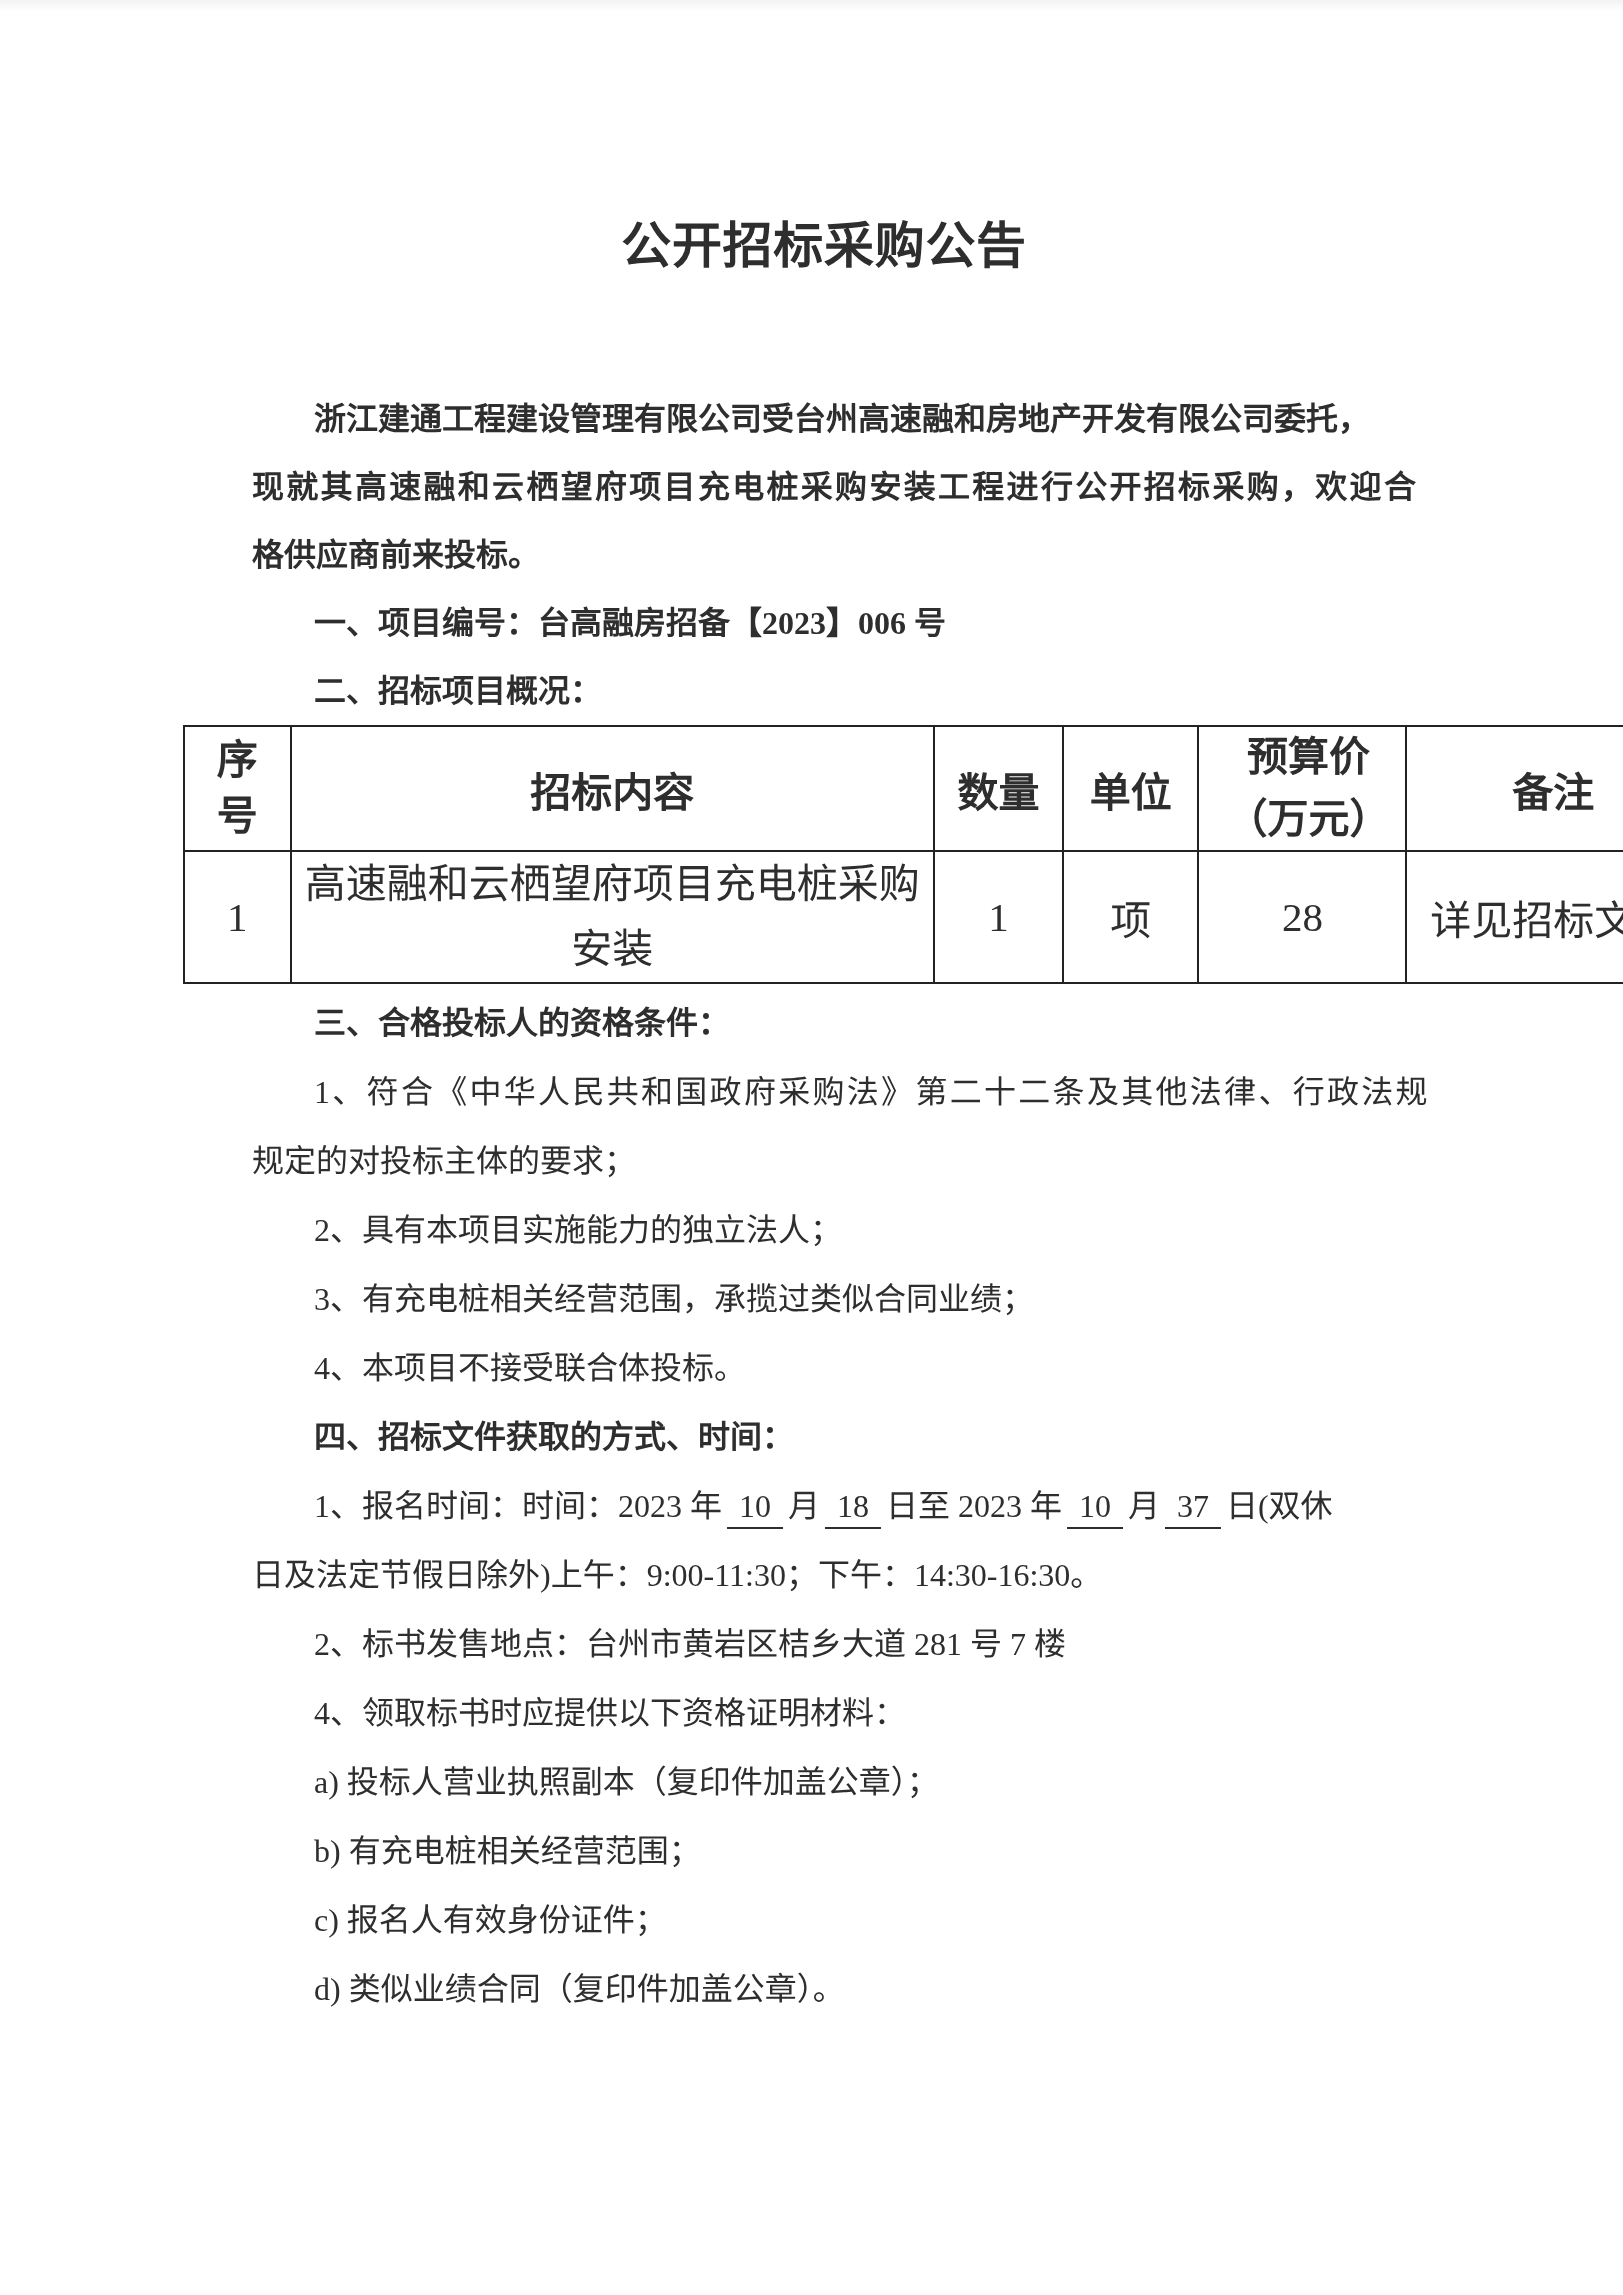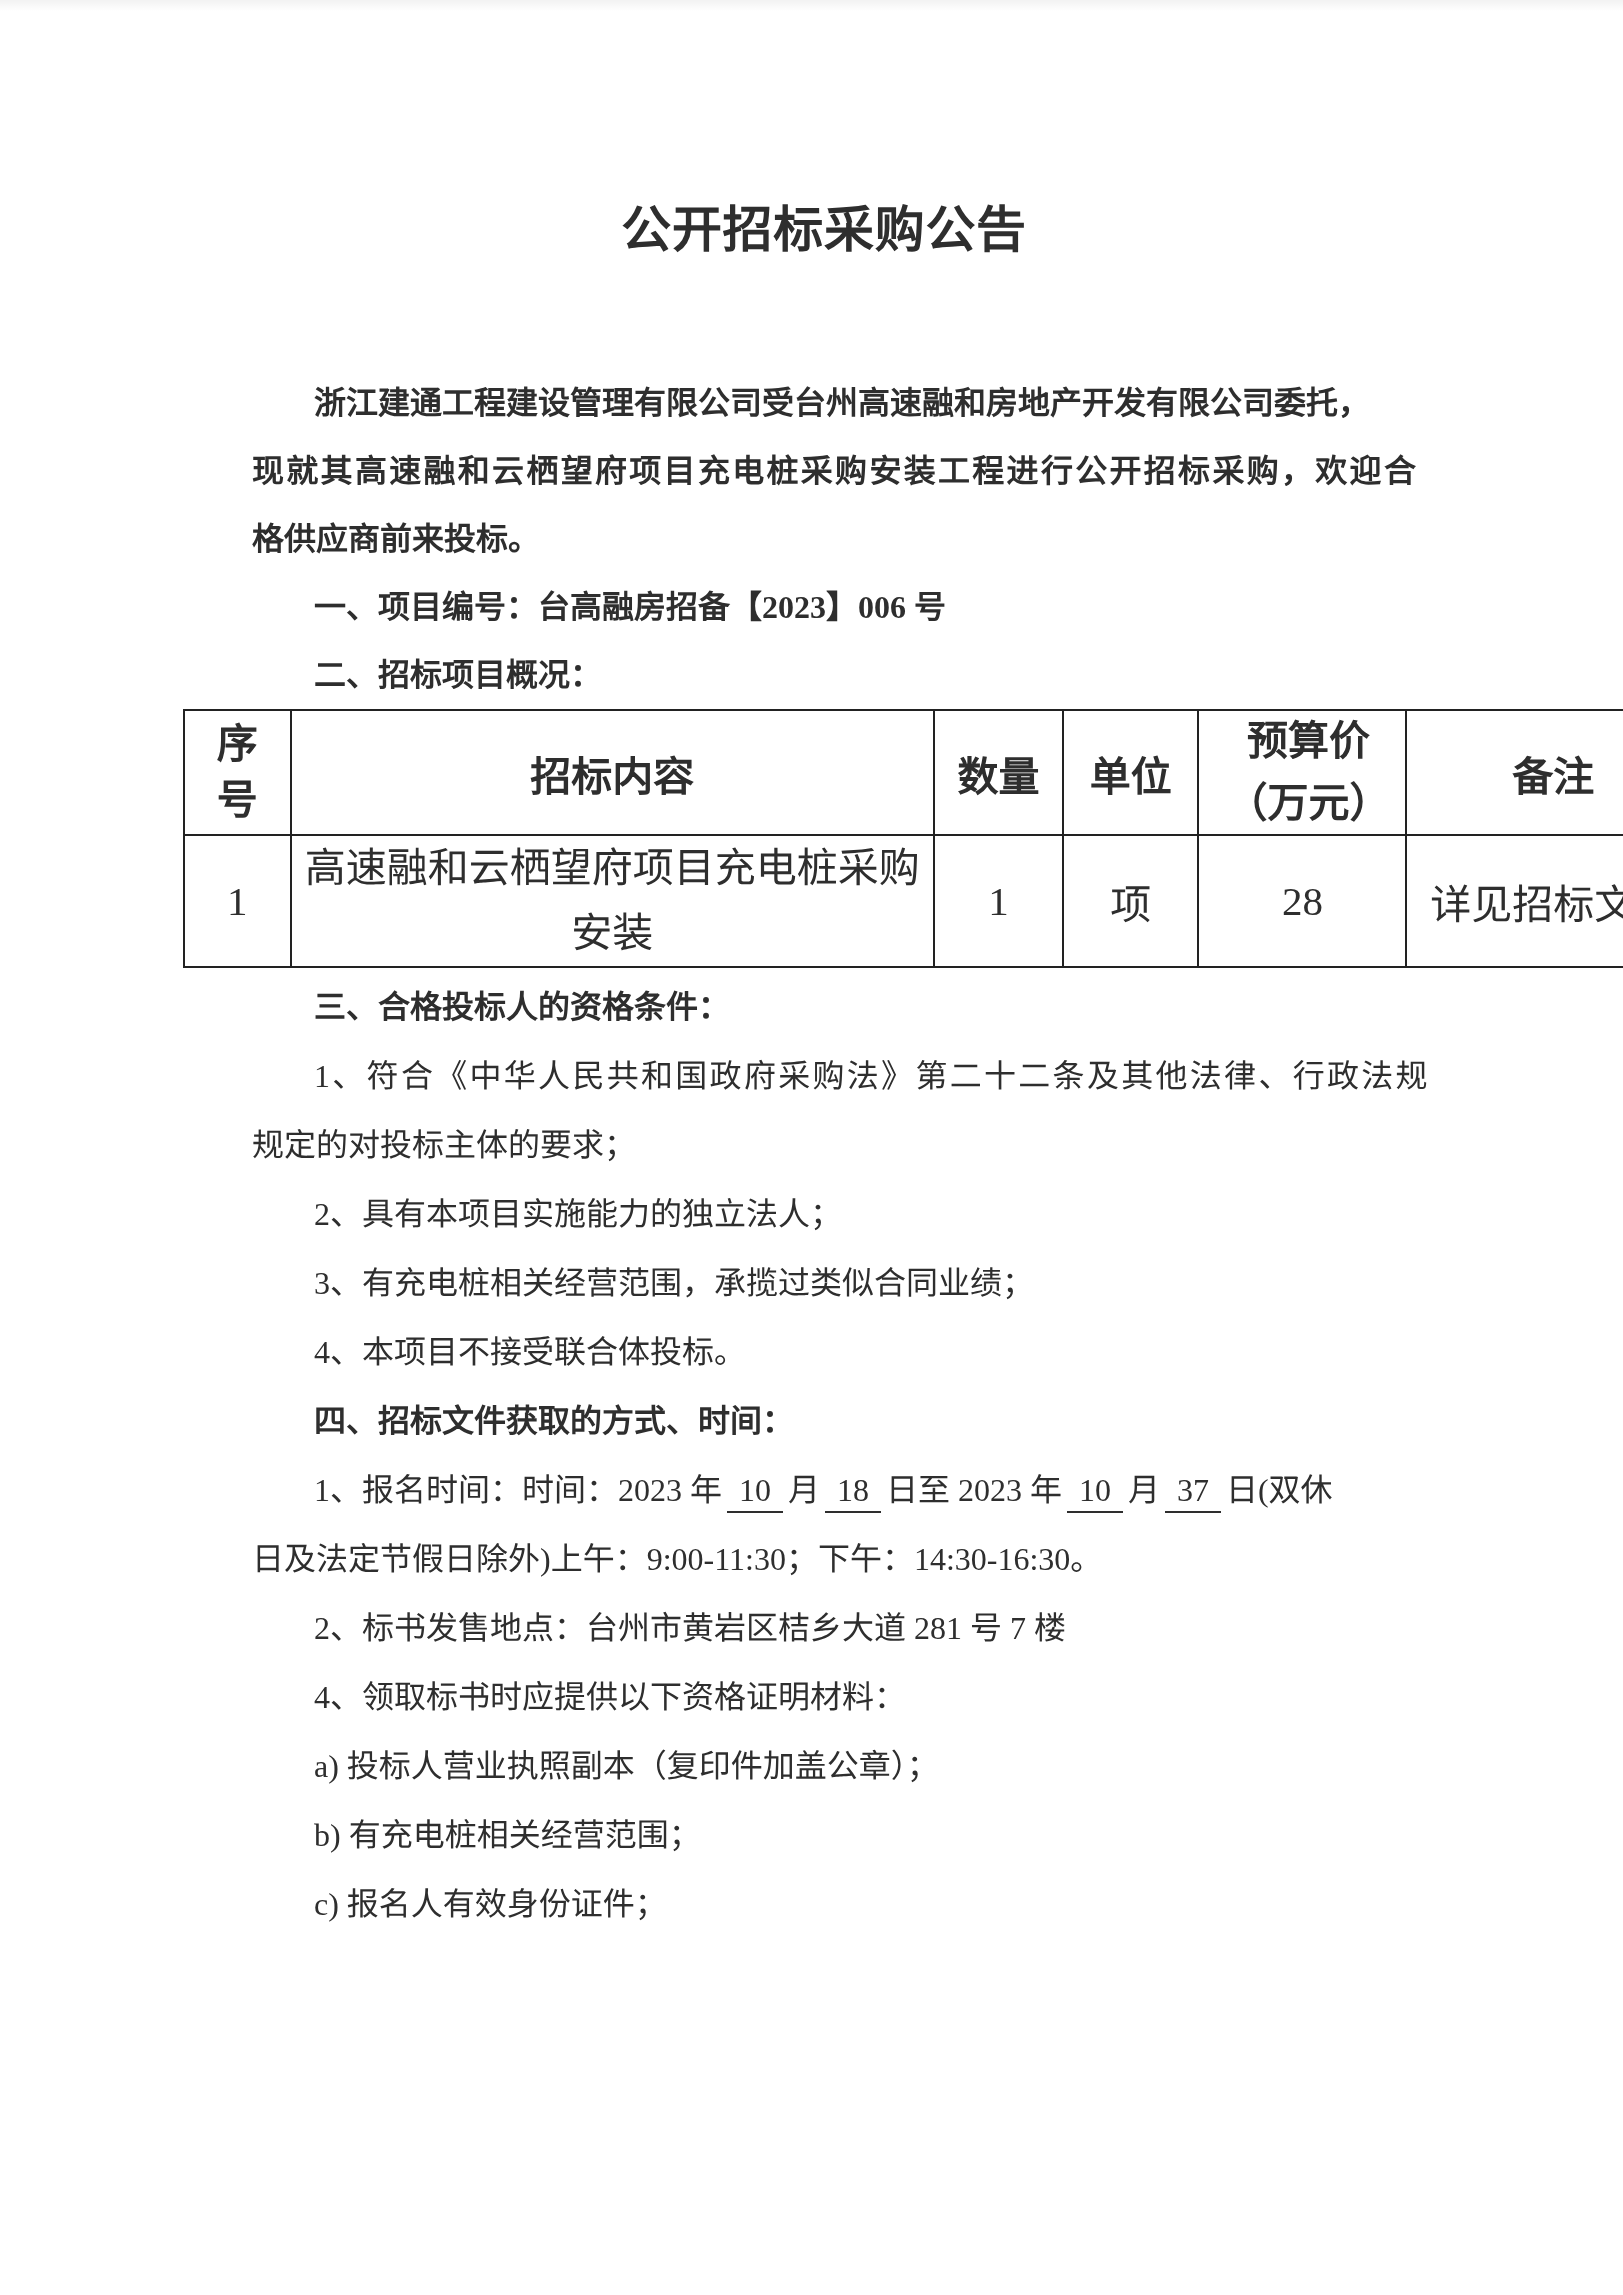--- a/index.html
+++ b/index.html
@@ -16,21 +16,21 @@
     color:var(--ink);
     font-family:"Liberation Serif","DejaVu Serif",serif;
     overflow:hidden;
   }
   .scan-edge{
     position:absolute;top:0;left:0;right:0;height:10.5px;
     background:linear-gradient(to bottom, rgba(0,0,0,0.05), rgba(0,0,0,0));
   }
   .content{
     position:absolute;
-    left:183px;top:0;
+    left:183px;top:16px;
     width:1282px;
   }
   .doc-title{
     margin-top:194px;
     height:73px;line-height:73px;
     text-align:center;
     font-size:50px;font-weight:bold;
     letter-spacing:0.7px;
   }
   .sp1{height:102px;}
@@ -170,16 +170,17 @@
 
     <div class="line2 indent">
       <span>1、报名时间：时间：2023 年</span><span class="blank">10</span><span>月</span><span class="blank">18</span><span>日至 2023 年</span><span class="blank">10</span><span>月</span><span class="blank">37</span><span>日(双休</span>
     </div>
     <div class="line2 flush">日及法定节假日除外)上午：9:00-11:30；下午：14:30-16:30。</div>
     <div class="line2 indent">2、标书发售地点：台州市黄岩区桔乡大道 281 号 7 楼</div>
     <div class="line2 indent">4、领取标书时应提供以下资格证明材料：</div>
     <div class="line2 indent">a) 投标人营业执照副本（复印件加盖公章）；</div>
     <div class="line2 indent">b) 有充电桩相关经营范围；</div>
     <div class="line2 indent">c) 报名人有效身份证件；</div>
+    <div class="line2 indent">d) 类似业绩合同（复印件加盖公章）。</div>
 
   </div>
 </div>
 
 
 </body></html>

